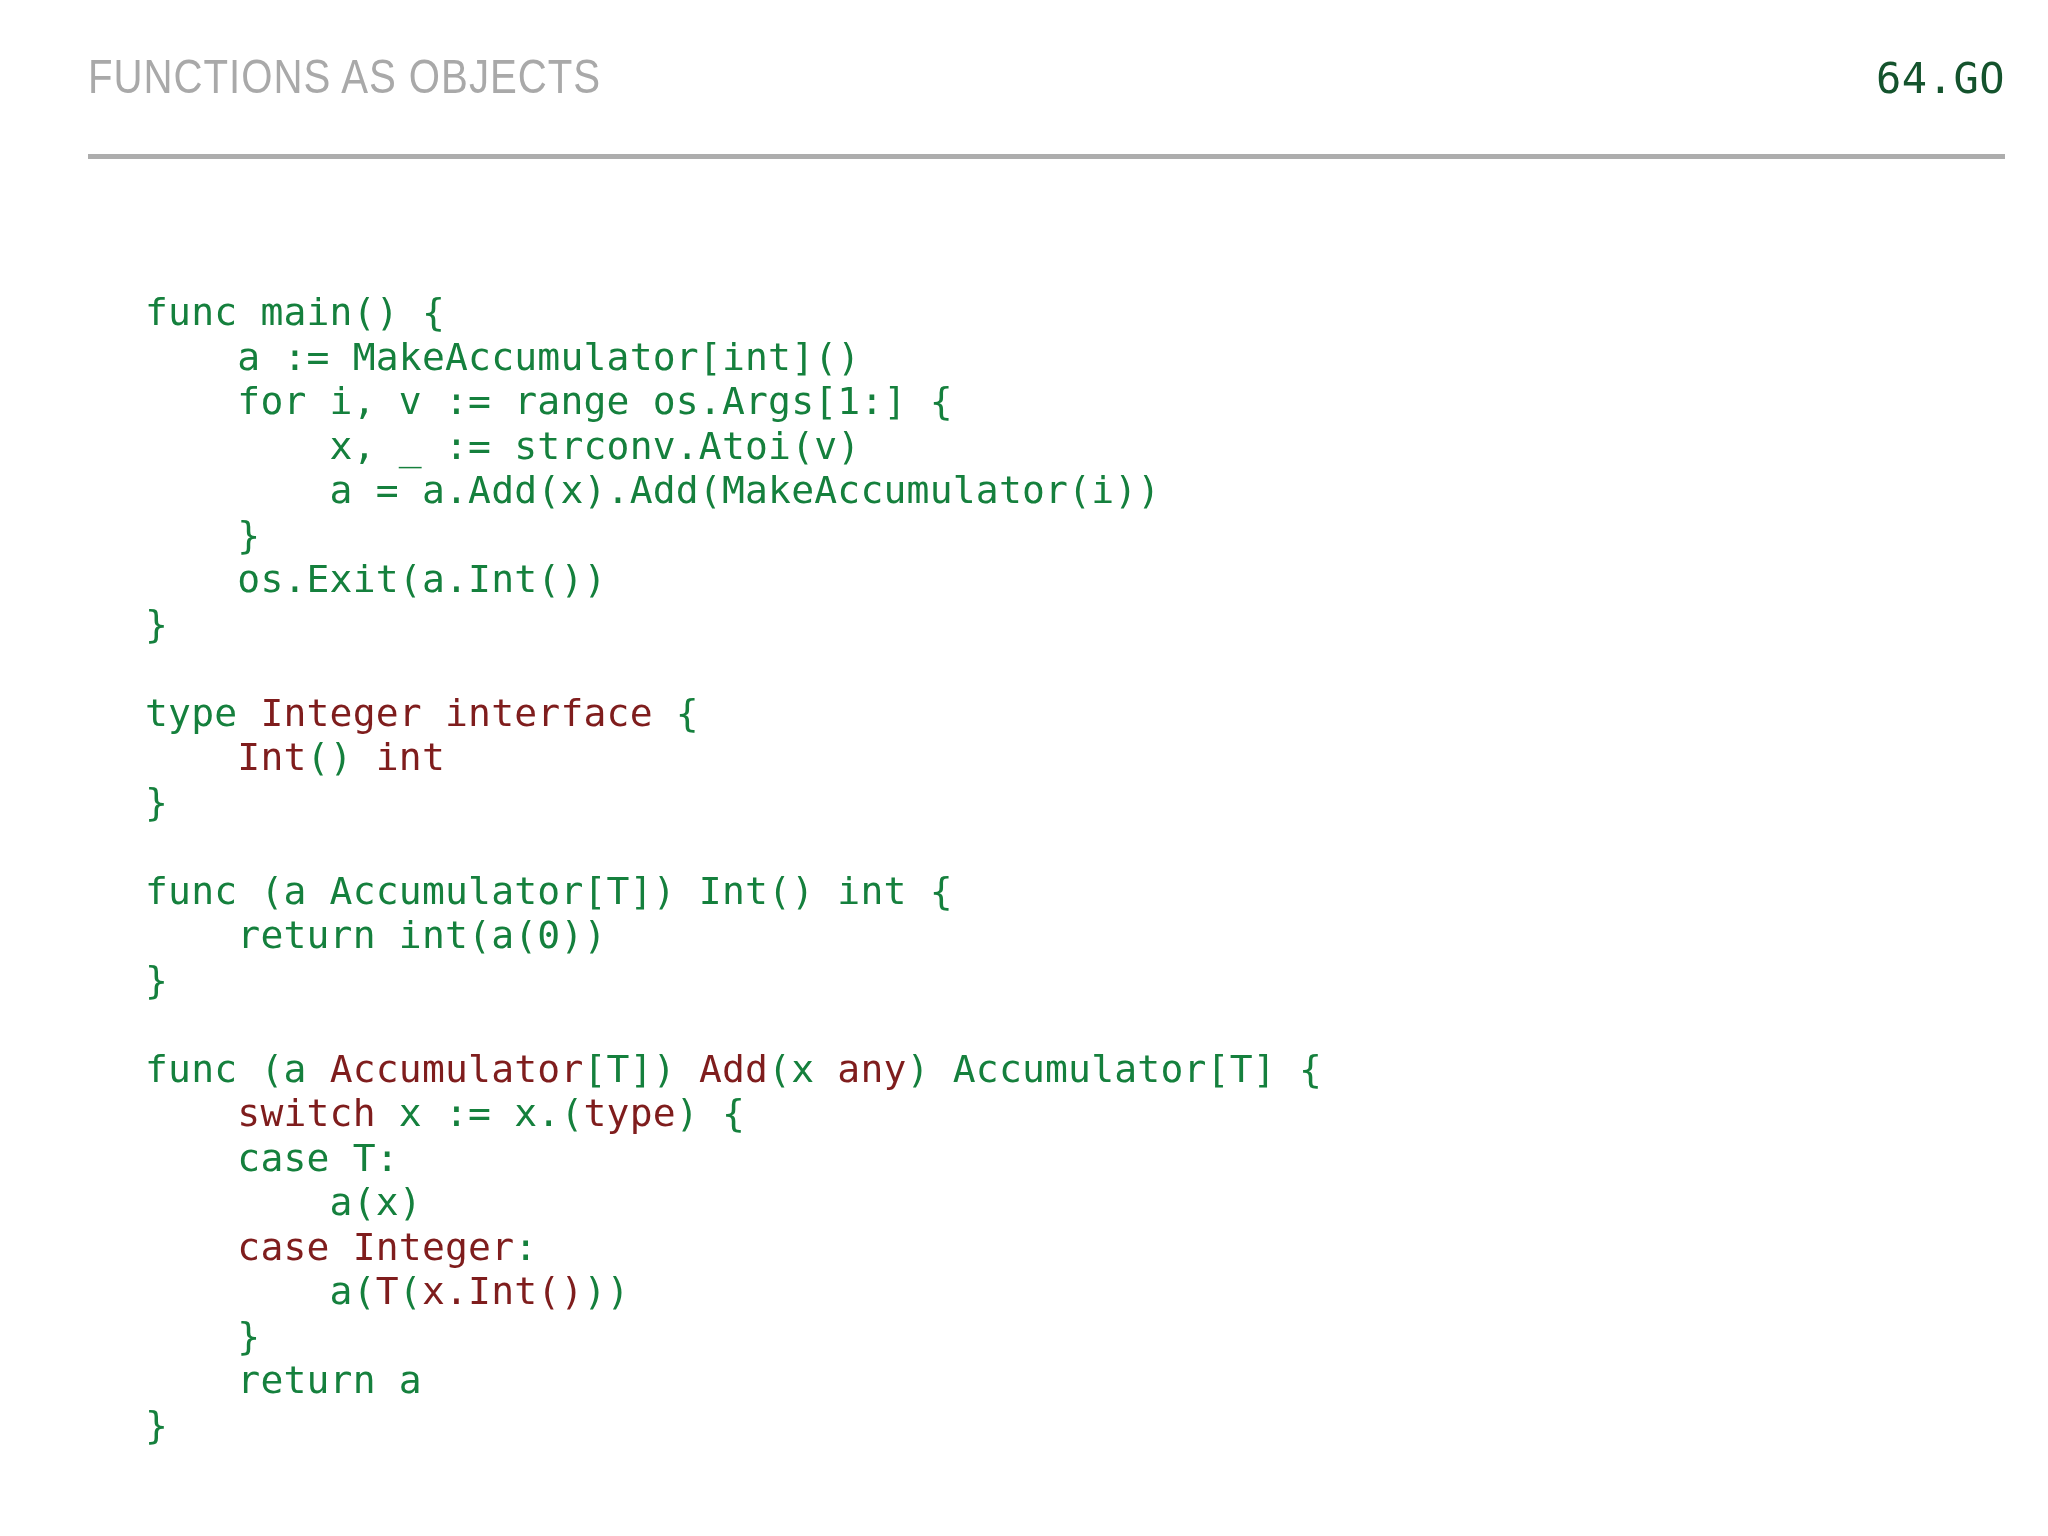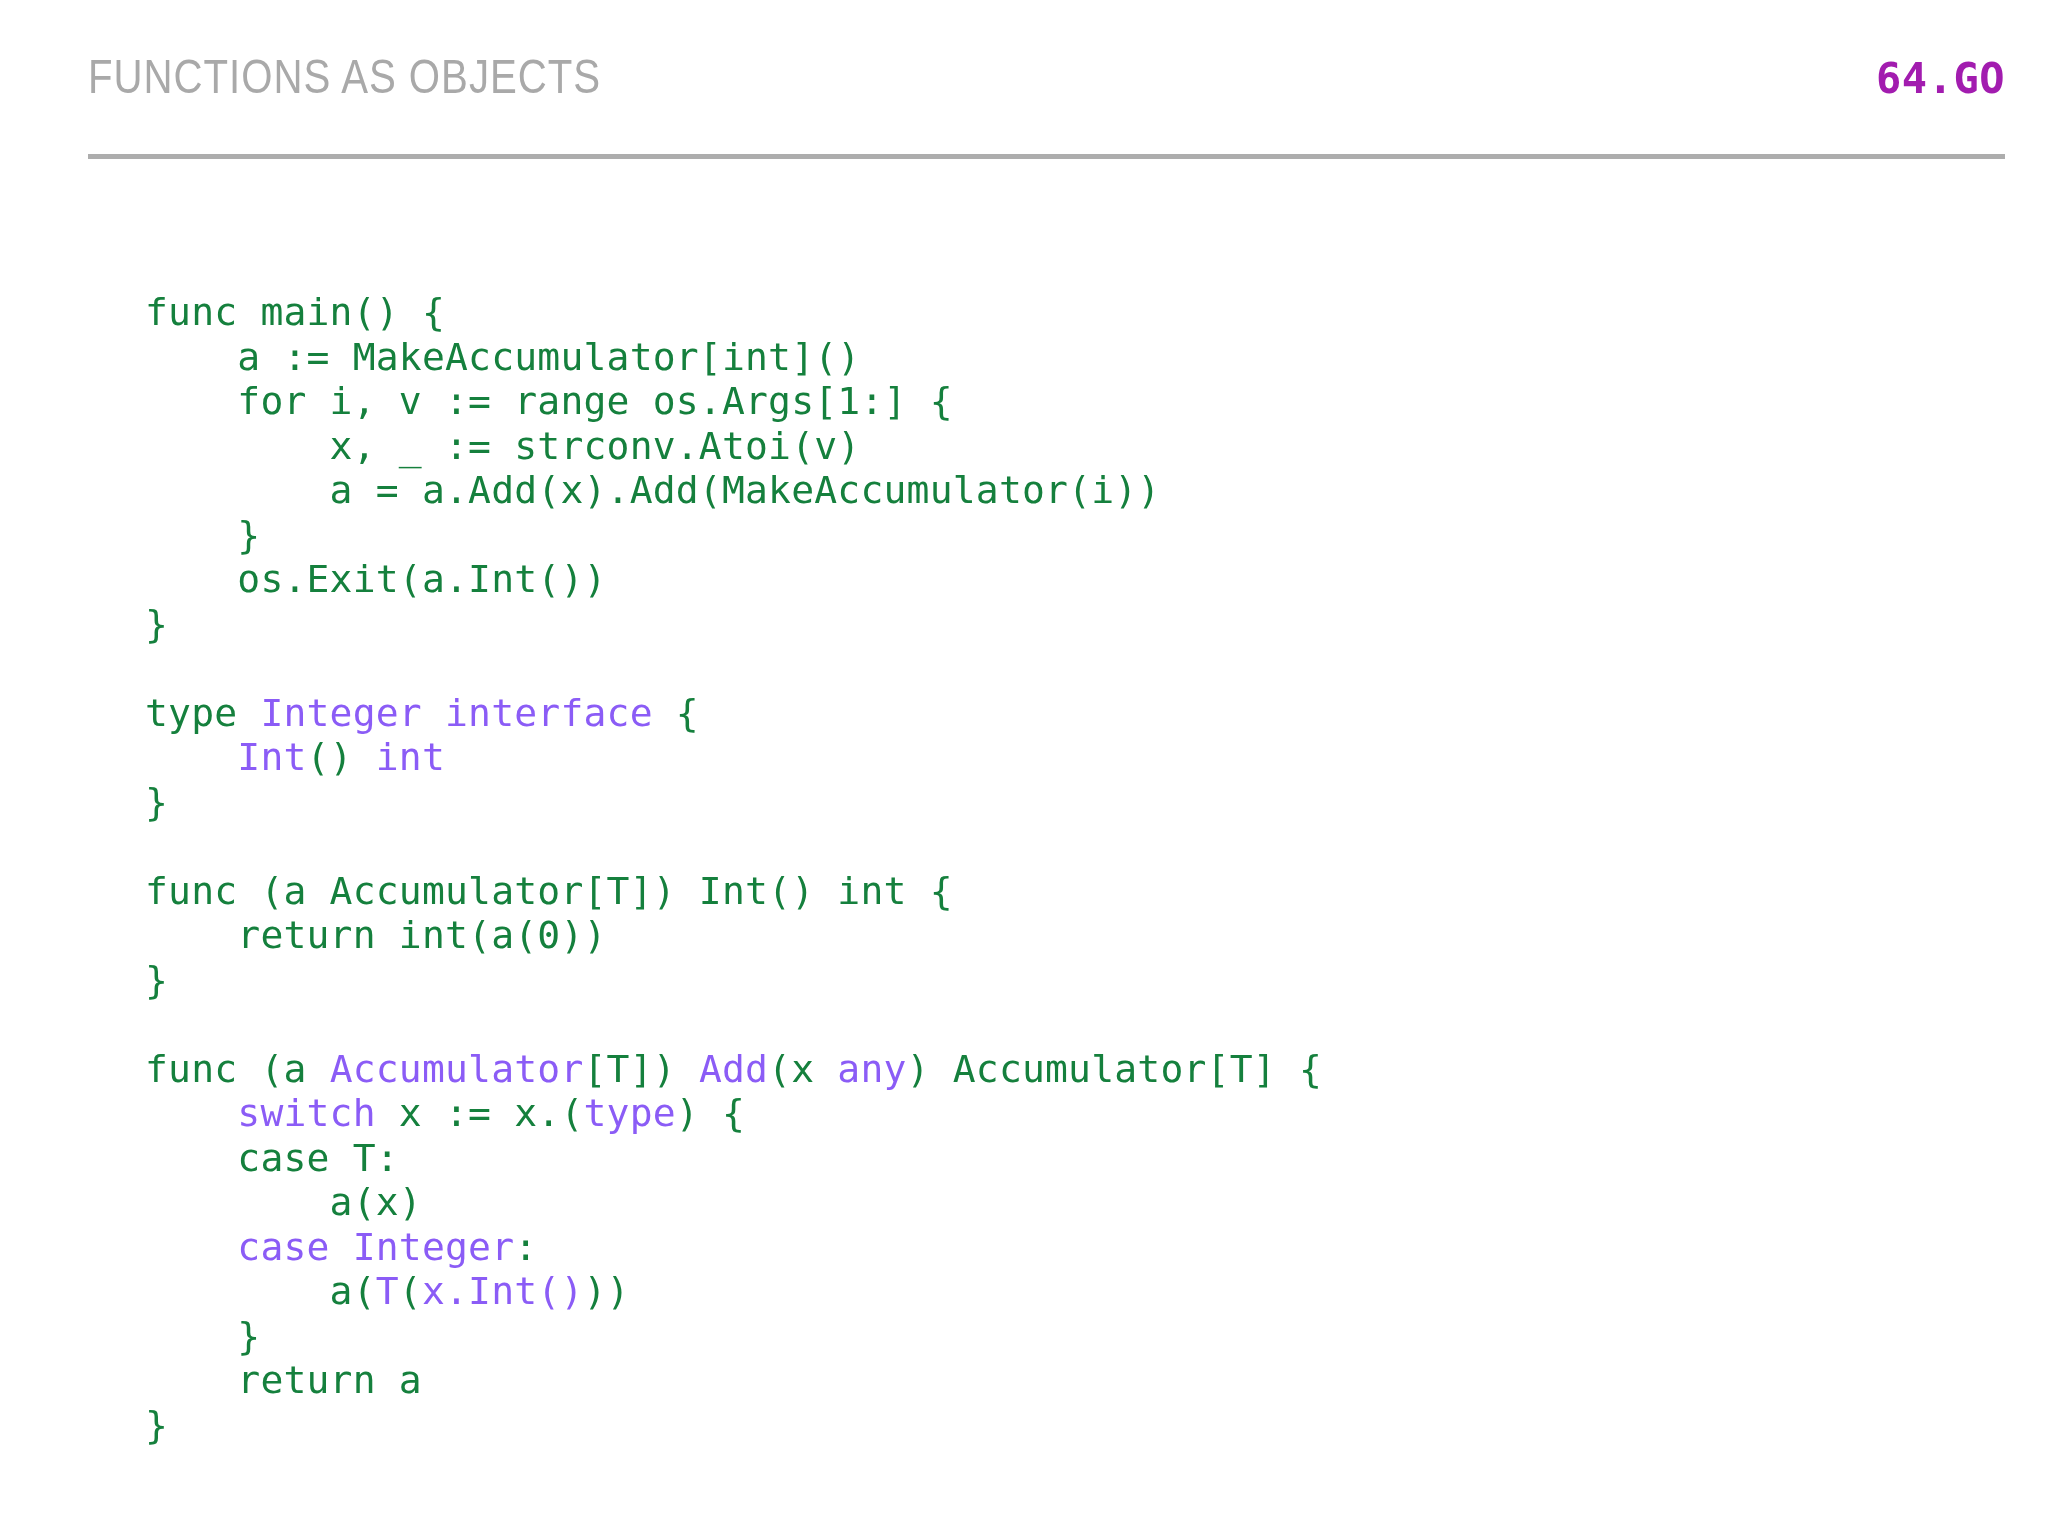--- a/index.html
+++ b/index.html
@@ -48,22 +48,22 @@
     transform: scaleX(0.82);
     transform-origin: left bottom;
     white-space: nowrap;
   }
 
   .slide-pagenum {
     font-family: "DejaVu Sans Mono", "Liberation Mono", monospace;
     font-size: 42px;
     line-height: 1;
     letter-spacing: 0.5px;
-    font-weight: 700;
-    color: #a21caf;
+    font-weight: 400;
+    color: #14532d;
     white-space: nowrap;
   }
 
   .header-rule {
     position: absolute;
     left: 68px;
     top: 154px;
     width: 1917px;
     height: 5px;
     background: #adadad;
@@ -92,21 +92,21 @@
 
   .code-line.blank {
     height: 44.5px;
   }
 
   
   .tok-dim {
     color: #15803d;
   }
   .tok-em {
-    color: #8b5cf6;
+    color: #7f1d1d;
   }
 </style>
 </head>
 <body>
 
 <div class="slide">
 
   <div class="slide-header">
     <div class="slide-title">FUNCTIONS AS OBJECTS</div>
     <div class="slide-pagenum">64.GO</div>

